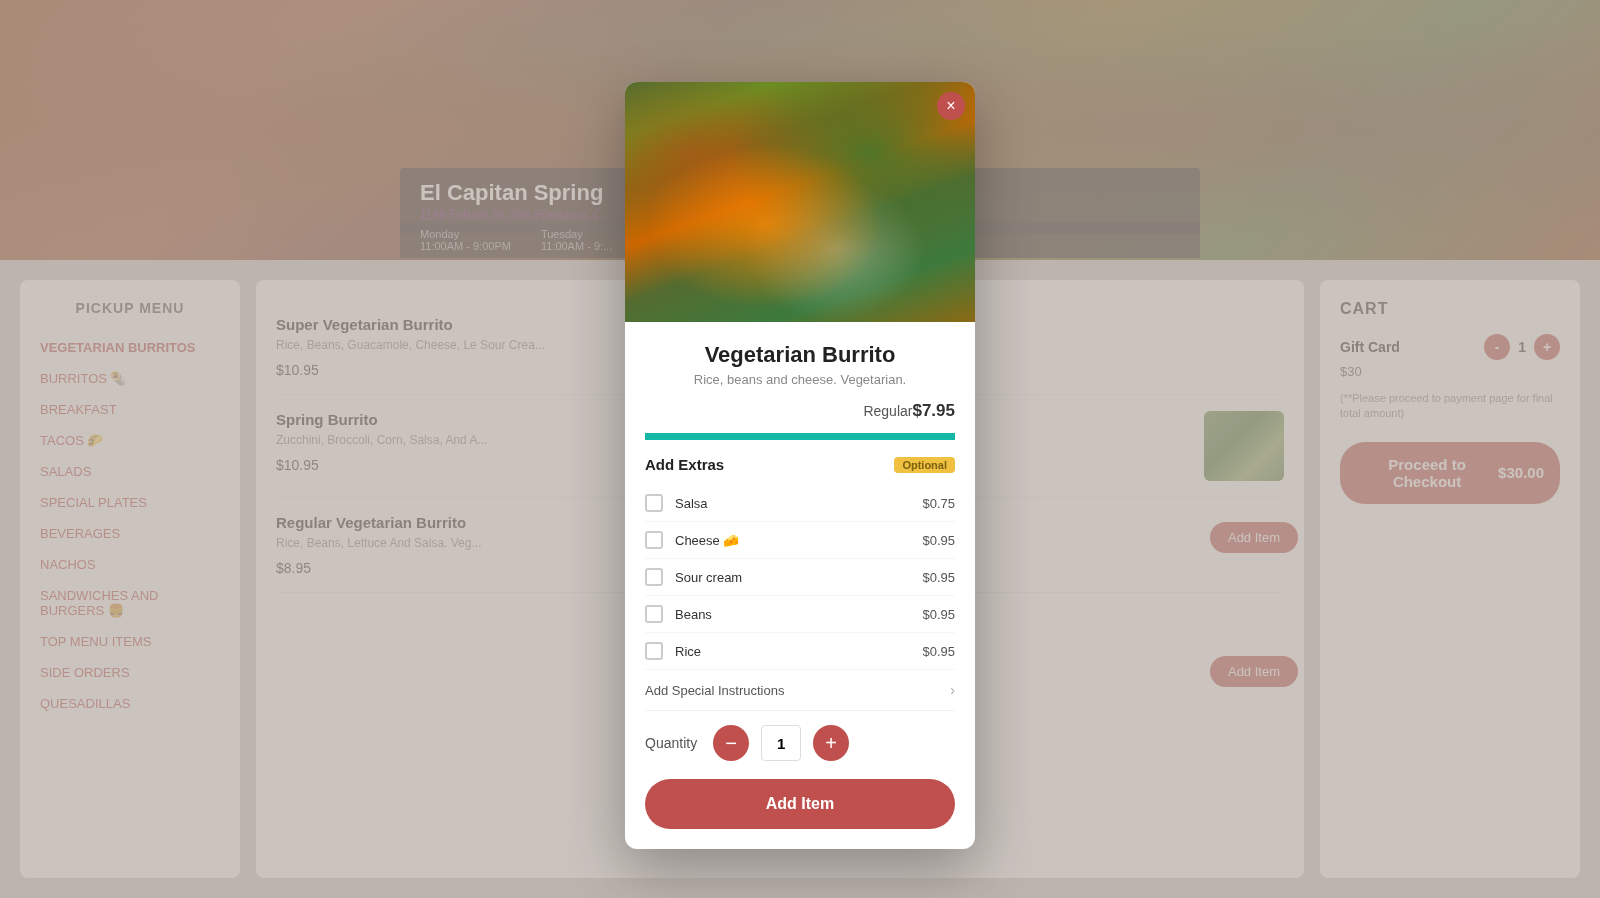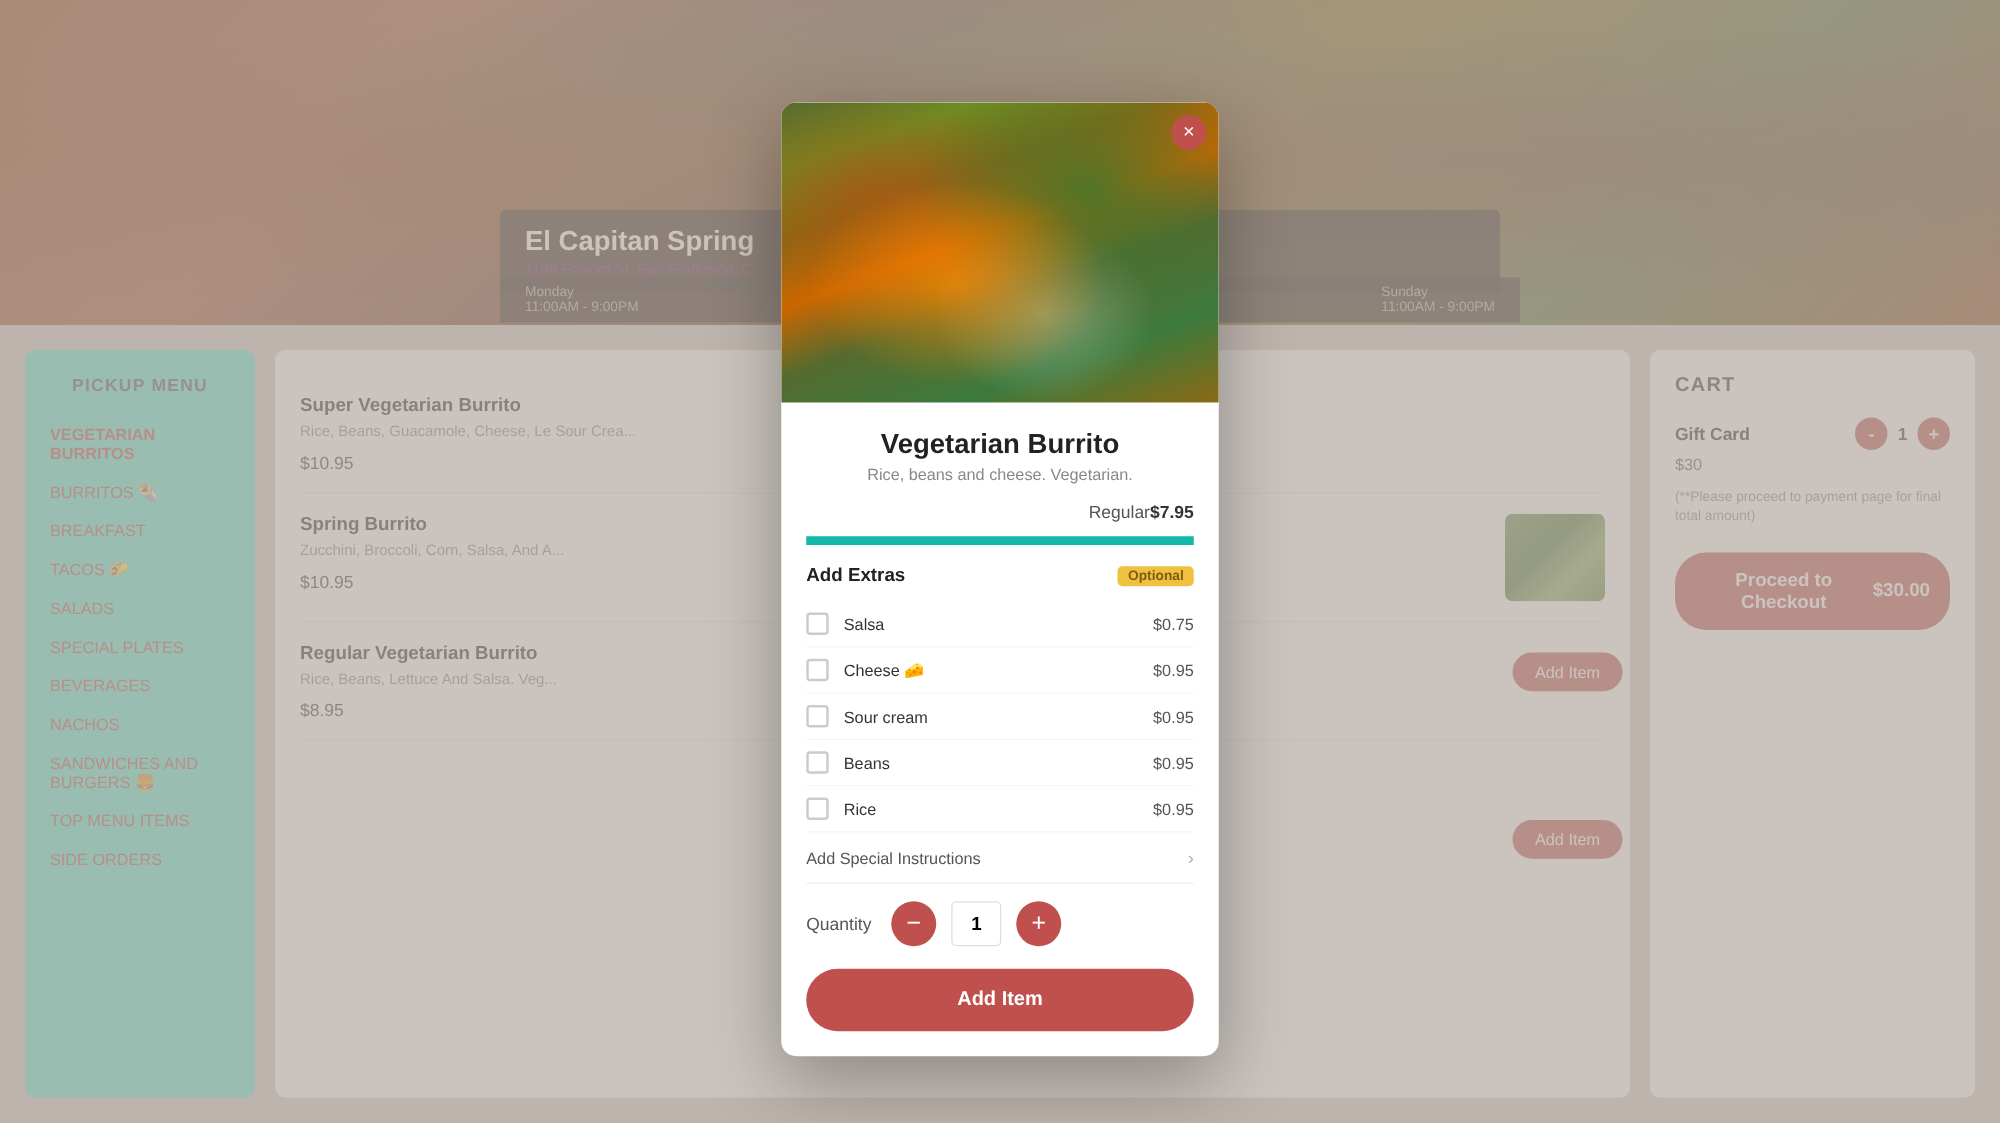--- a/index.html
+++ b/index.html
@@ -45,47 +45,46 @@
     }
     .restaurant-address {
       font-size: 12px;
       color: #701a75;
       margin-top: 2px;
     }
     .hours-bar {
       position: absolute;
       top: 222px;
       left: 400px;
-      right: 384px;
+      right: 400px;
       background: rgba(40,30,25,0.85);
       color: #aaa;
       padding: 6px 20px;
       font-size: 11px;
       display: flex;
       gap: 30px;
       z-index: 5;
-      justify-content: space-between;
     }
     .hours-day { display: flex; flex-direction: column; }
 
     
     .main-content {
       position: absolute;
       top: 260px;
       left: 0; right: 0; bottom: 0;
       background: #d4cdc7;
       display: flex;
       padding: 20px;
       gap: 16px;
     }
 
     
     .sidebar {
-      width: 184px;
-      background: #5eead4;
+      width: 220px;
+      background: #ffffff;
       border-radius: 8px;
       padding: 20px 0;
       flex-shrink: 0;
       overflow: hidden;
     }
     .sidebar-title {
       font-size: 14px;
       font-weight: 700;
       color: #555;
       letter-spacing: 1px;
@@ -289,21 +288,21 @@
     }
     .modal-price-row {
       display: flex;
       justify-content: flex-end;
       align-items: center;
       margin-bottom: 16px;
       padding-bottom: 12px;
       border-bottom: 7px solid #14b8a6;
     }
     .modal-price-label { font-size: 14px; color: #555; }
-    .modal-price-value { font-size: 14px; font-weight: 600; color: #333; }
+    .modal-price-value { font-size: 17px; font-weight: 600; color: #333; }
 
     .modal-section-header {
       display: flex;
       justify-content: space-between;
       align-items: center;
       margin-bottom: 12px;
     }
     .modal-section-title { font-size: 15px; font-weight: 700; color: #222; }
     .optional-badge {
       background: #f0c040;
@@ -443,20 +442,23 @@
       <span>NACHOS</span>
     </div>
     <div class="sidebar-item">
       <span>SANDWICHES AND BURGERS 🍔</span>
     </div>
     <div class="sidebar-item">
       <span>TOP MENU ITEMS</span>
     </div>
     <div class="sidebar-item">
       <span>SIDE ORDERS</span>
+    </div>
+    <div class="sidebar-item">
+      <span>QUESADILLAS</span>
     </div>
   </div>
 
   <div class="menu-items">
 
     <div class="menu-item-card">
       <div class="menu-item-info">
         <div class="menu-item-name">Super Vegetarian Burrito</div>
         <div class="menu-item-desc">Rice, Beans, Guacamole, Cheese, Le Sour Crea...</div>
         <div class="menu-item-price">$10.95</div>

